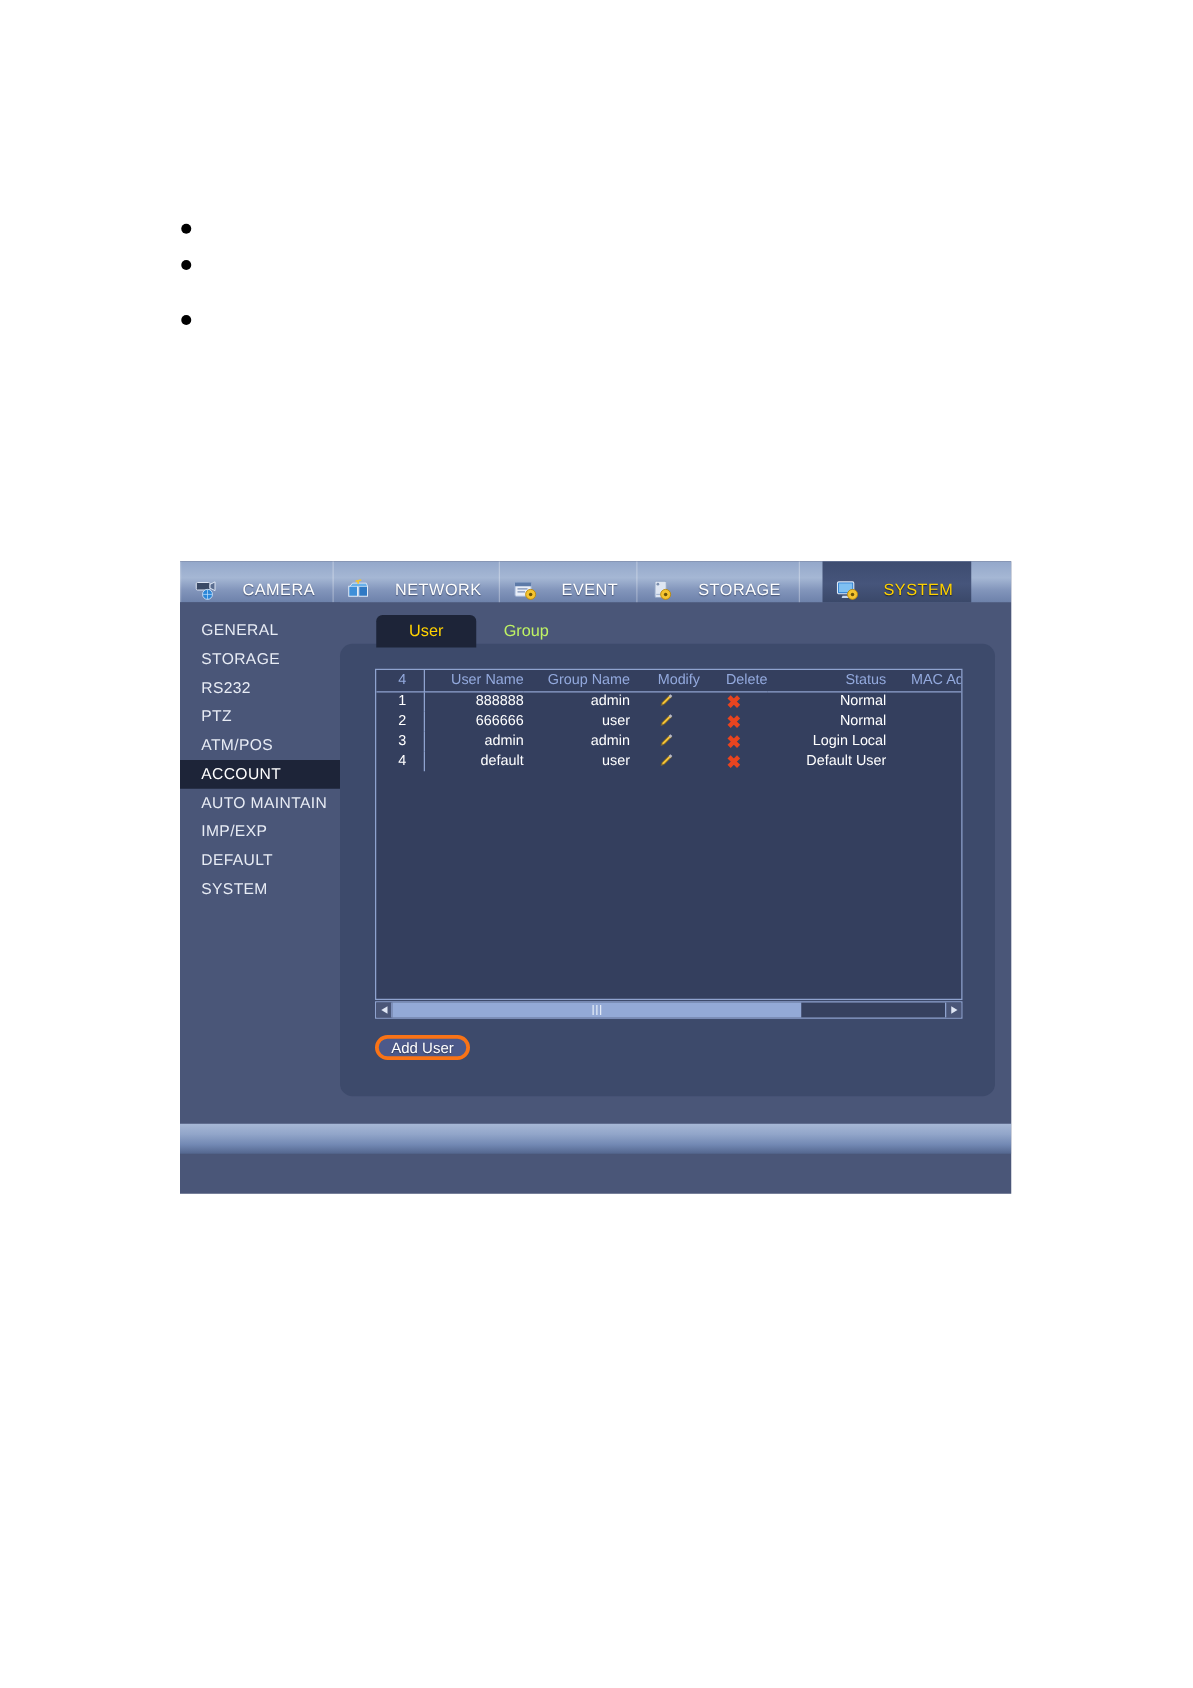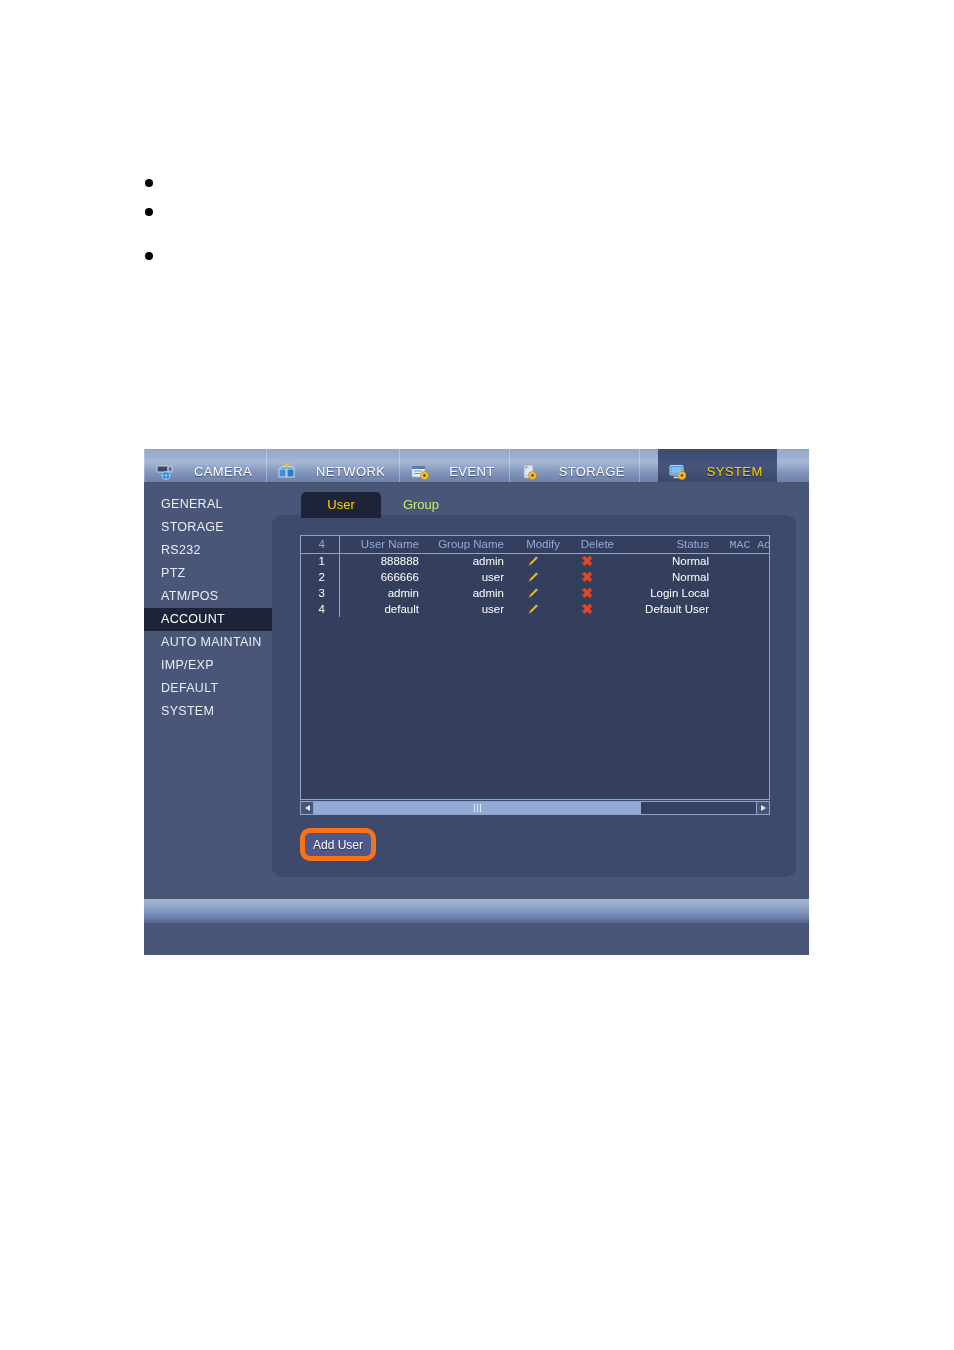--- a/index.html
+++ b/index.html
@@ -210,21 +210,21 @@
     border-bottom: 1px solid #8fa3cf;
     height: 17px;
   }
   .tbl tbody td { color: #ffffff; }
   .col-idx   { width: 38px; text-align: center !important; border-right: 1px solid #8fa3cf; }
   .col-user  { width: 80px; }
   .col-group { width: 85px; }
   .col-mod   { width: 56px; }
   .col-del   { width: 54px; }
   .col-stat  { width: 95px; }
-  .col-mac   { width: 62px; text-align: right !important; padding-right: 0 !important; font-family: Liberation Mono, monospace; }
+  .col-mac   { width: 62px; text-align: right !important; padding-right: 0 !important; }
   td.col-mod, td.col-del { text-align: center !important; padding-left: 0 !important; }
 
   .pencil-icon { display: inline-block; width: 13px; height: 13px; vertical-align: -2px; }
   .x-icon {
     display: inline-block;
     color: #e8441f;
     font-size: 14px;
     font-weight: bold;
     line-height: 13px;
     vertical-align: -1px;
@@ -273,23 +273,23 @@
     gap: 2px;
   }
   .hs-grip { width: 1px; height: 8px; background: #e4ebf7; }
 
   
   .addbtn {
     position: absolute;
     left: 28px;
     top: 313px;
     width: 76px;
-    height: 33px;
+    height: 20px;
     border-radius: 10px;
-    border: 5px solid #f97316;
+    border: 3px solid #f97316;
     background: #4c598a;
     color: #ffffff;
     font-size: 12px;
     display: flex;
     align-items: center;
     justify-content: center;
     text-shadow: 0 1px 1px rgba(0,0,0,.4);
   }
 
   

